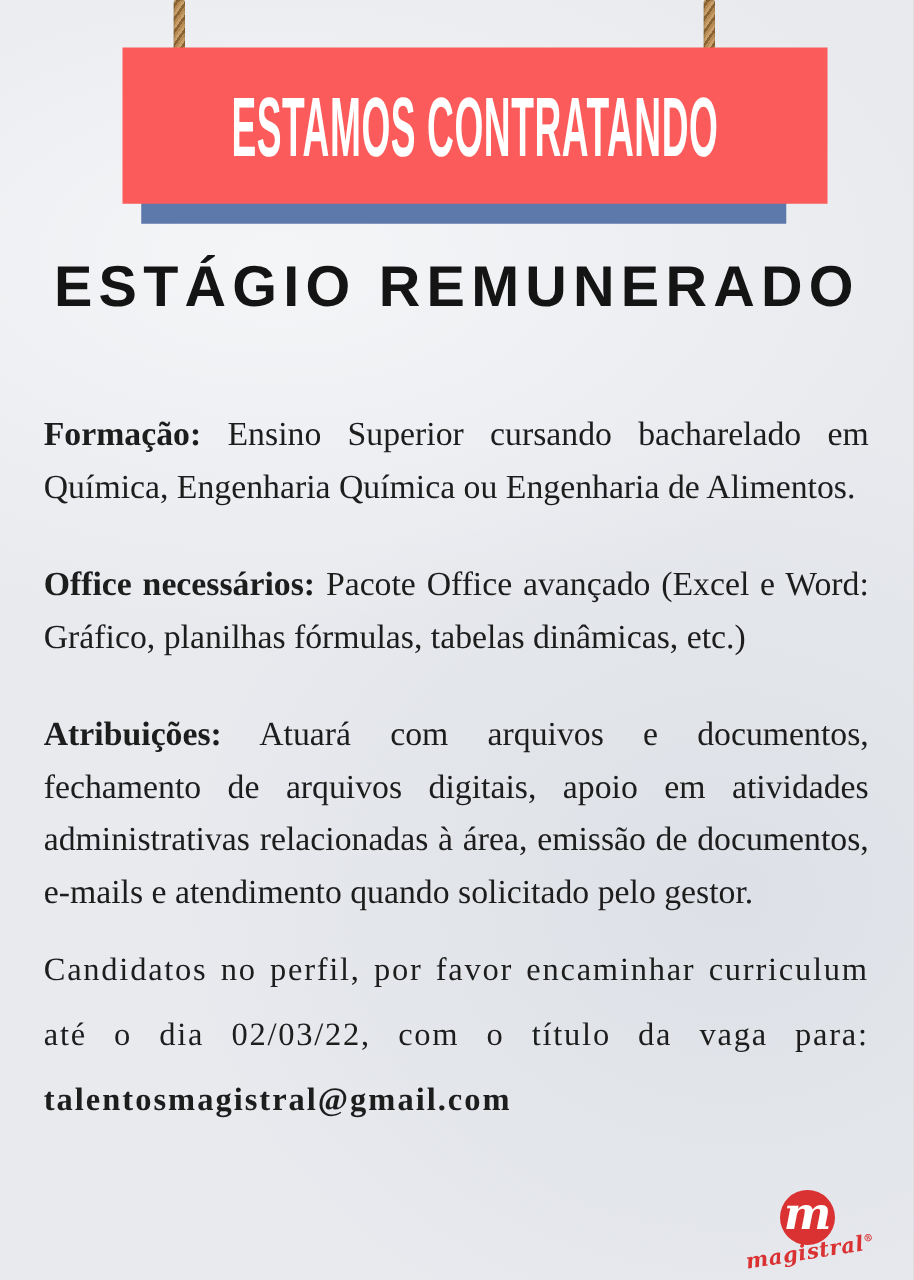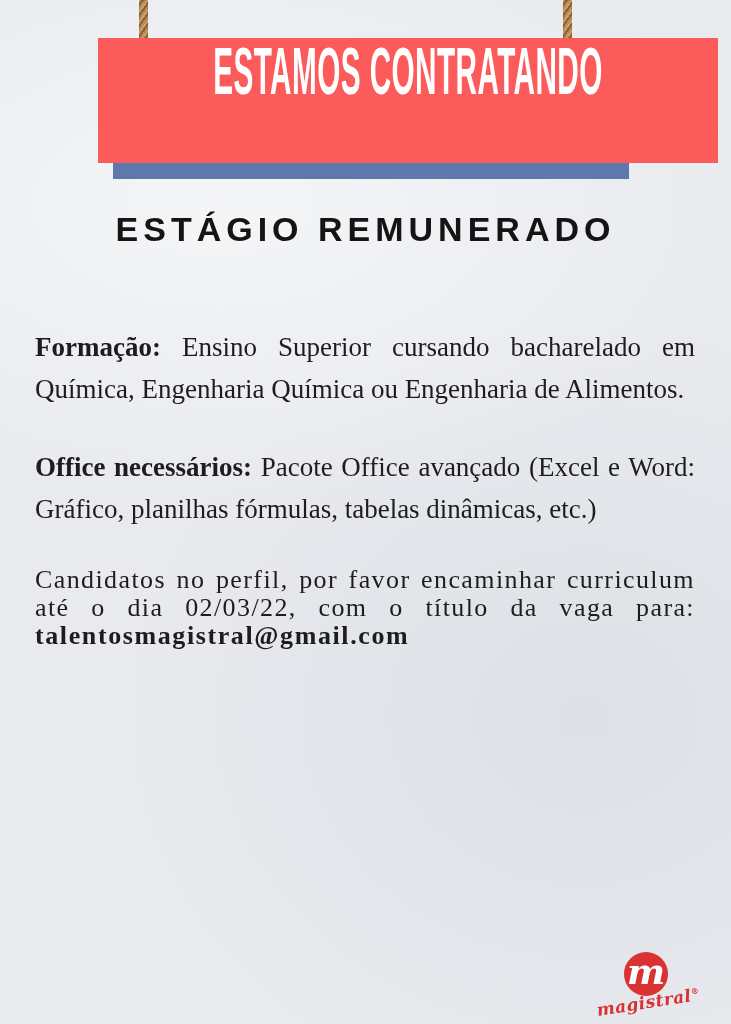--- a/index.html
+++ b/index.html
@@ -17,44 +17,44 @@
   .rope {
     position:absolute; top:0; width:9px; height:44px; border-radius:2px;
     background:repeating-linear-gradient(125deg, #c89f6a 0 2px, #8a6434 2px 4px, #b68a52 4px 6px);
     box-shadow:inset 0 0 1px rgba(60,40,10,0.8);
   }
   .rope-left { left:139px; }
   .rope-right { left:563px; }
   
   .banner-shadow { position:absolute; left:113px; top:53px; width:516px; height:126px; background:#5d78ab; }
   .banner {
-    position:absolute; left:98px; top:38px; width:620px; height:125px; background:#fc5b5b;
-    display:flex; justify-content:center;
+    position:absolute; left:98px; top:38px; width:564px; height:125px; background:#fc5b5b;
+    display:flex; align-items:center; justify-content:center;
   }
   .banner-text {
     font-family:"Liberation Sans", sans-serif; font-weight:bold; color:#ffffff;
     font-size:66px; letter-spacing:1px; white-space:nowrap; line-height:1;
     transform:scale(0.45, 1.02); transform-origin:center;
   }
   
   .title {
     position:absolute; top:207px; left:0; width:731px; text-align:center;
     font-family:"Liberation Sans", sans-serif; font-weight:bold;
-    font-size:34px; letter-spacing:5px; line-height:45px; color:#141414;
+    font-size:46px; letter-spacing:5px; line-height:45px; color:#141414;
   }
   .title span { display:block; }
   
   .content {
     position:absolute; top:326px; left:35px; width:660px;
     font-size:27px; line-height:42px; text-align:justify; color:#1d1d1d;
   }
   .par { margin:0 0 36px 0; }
   .par strong { font-weight:bold;margin-top:43px; }
   .par-atribuicoes { margin-bottom:6px; }
-  .contact { margin-top:26px; font-size:26px; line-height:28px; letter-spacing:1.4px; text-align:justify; color:#1d1d1d; }
+  .contact { margin-top:16px; font-size:26px; line-height:52px; letter-spacing:1.4px; text-align:justify; color:#1d1d1d; }
   .contact strong { font-weight:bold; letter-spacing:1.6px; }
   
   .logo { position:absolute; left:598px; top:948px; width:112px; height:70px; }
   .logo-circle {
     position:absolute; left:26px; top:4px; width:44px; height:44px; border-radius:50%;
     background:#da3232; display:flex; align-items:center; justify-content:center;
   }
   .logo-m {
     font-family:"DejaVu Serif", serif; font-style:italic; font-weight:bold;
     color:#ffffff; font-size:36px; line-height:1; margin-top:-6px;
@@ -82,20 +82,21 @@
 
   <div class="title">
     <span>ESTÁGIO REMUNERADO</span>
   </div>
 
   <div class="content">
     <p class="par"><strong>Formação:</strong> <span>Ensino Superior cursando bacharelado em Química, Engenharia Química ou Engenharia de Alimentos.</span></p>
 
     <p class="par"><strong>Office necessários:</strong> <span>Pacote Office avançado (Excel e Word: Gráfico, planilhas fórmulas, tabelas dinâmicas, etc.)</span></p>
 
+    <p class="par par-atribuicoes"><strong>Atribuições:</strong> <span>Atuará com arquivos e documentos, fechamento de arquivos digitais, apoio em atividades administrativas relacionadas à área, emissão de documentos, e-mails e atendimento quando solicitado pelo gestor.</span></p>
 
     <p class="contact"><span>Candidatos no perfil, por favor encaminhar curriculum até o dia 02/03/22, com o título da vaga para: </span><strong>talentosmagistral@gmail.com</strong></p>
   </div>
 
   <div class="logo">
     <div class="logo-circle">
       <span class="logo-m">m</span>
     </div>
     <div class="logo-word"><span>magistral</span><span class="logo-reg">®</span></div>
   </div>

